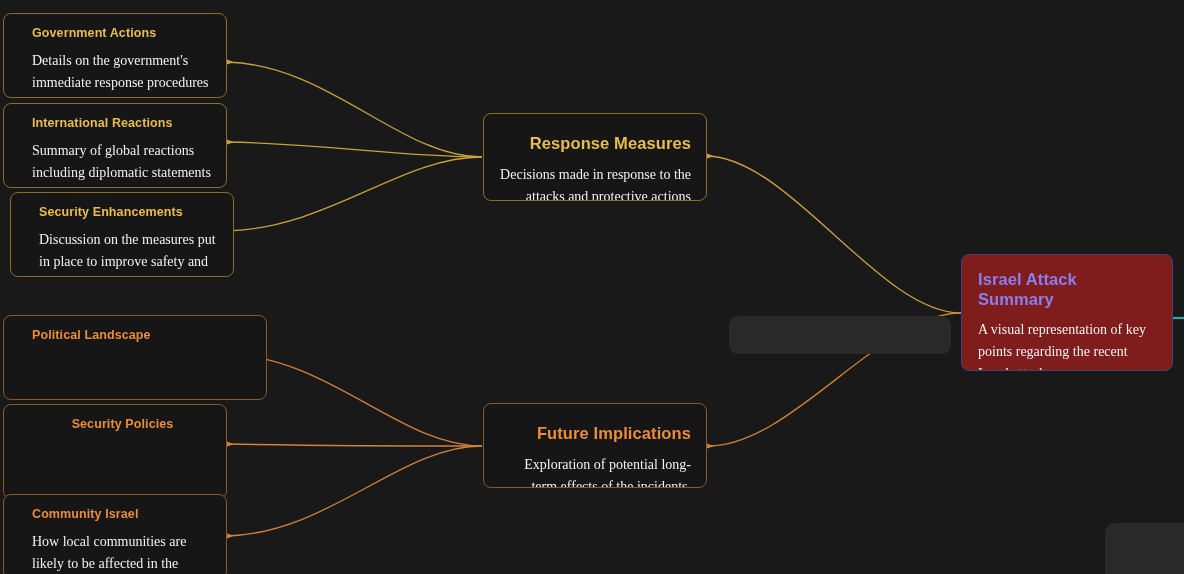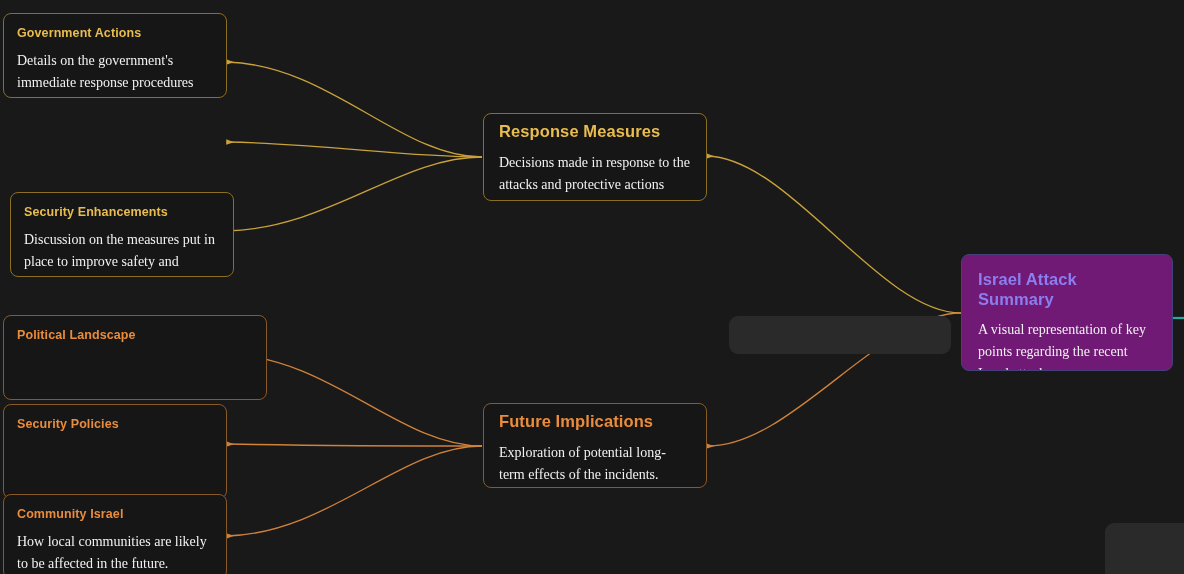--- a/index.html
+++ b/index.html
@@ -24,21 +24,21 @@
     height: 574px;
     pointer-events: none;
     z-index: 1;
   }
   .node {
     position: absolute;
     z-index: 2;
     border-radius: 8px;
     background: #161616;
     border: 1px solid #7a6320;
-    padding: 12px 13px 14px 13px;
+    padding: 12px 13px 14px 28px;
     overflow: hidden;
   }
   .node .title {
     font-size: 12.5px;
     font-weight: bold;
     letter-spacing: 0.1px;
     line-height: 1.2;
     margin-bottom: 9px;
   }
   .node .desc {
@@ -50,27 +50,27 @@
 
   
   .branch-gold { border-color: #8a6f22; }
   .branch-gold .title { color: #e8bc4e; }
 
   
   .branch-orange { border-color: #8a5a26; }
   .branch-orange .title { color: #e98c3c; }
 
   
-  .node.mid { padding: 8px 15px 16px 15px; }
+  .node.mid { padding: 20px 15px 16px 15px; text-align: right; }
   .node.mid .title { font-size: 16.5px; margin-bottom: 10px; }
 
   
   .node.root {
     border: 1px solid #46407a;
-    background: #701a75;
+    background: #7f1d1d;
     padding: 14px 16px 27px 16px;
   }
   .node.root .title {
     color: #8b7ef0;
     font-size: 16.5px;
     line-height: 1.22;
     margin-bottom: 10px;
   }
 
   
@@ -111,31 +111,35 @@
 
       <path d="M 1172 318 L 1184 318" stroke="#2aa9a0" stroke-width="2.2"></path>
     </g>
   </svg>
 
   <div class="node branch-gold" style="left:3px; top:13px; width:224px; height:85px;">
     <div class="title">Government Actions</div>
     <div class="desc">Details on the government's immediate response procedures and measures.</div>
   </div>
 
+  <div class="node branch-gold" style="left:3px; top:103px; width:224px; height:85px;">
+    <div class="title">International Reactions</div>
+    <div class="desc">Summary of global reactions including diplomatic statements and positions.</div>
+  </div>
 
   <div class="node branch-gold" style="left:10px; top:192px; width:224px; height:85px;">
     <div class="title">Security Enhancements</div>
     <div class="desc">Discussion on the measures put in place to improve safety and security.</div>
   </div>
 
   <div class="node branch-orange" style="left:3px; top:315px; width:264px; height:85px;">
     <div class="title">Political Landscape</div>
   </div>
 
-  <div class="node branch-orange" style="left:3px; top:404px; width:224px; height:95px;">
+  <div class="node branch-orange" style="left:3px; top:404px; width:224px; height:95px;text-align:center;">
     <div class="title">Security Policies</div>
   </div>
 
   <div class="node branch-orange" style="left:3px; top:494px; width:224px; height:85px;">
     <div class="title">Community Israel</div>
     <div class="desc">How local communities are likely to be affected in the future.</div>
   </div>
 
   <div class="node mid branch-gold" style="left:483px; top:113px; width:224px; height:88px;">
     <div class="title">Response Measures</div>

